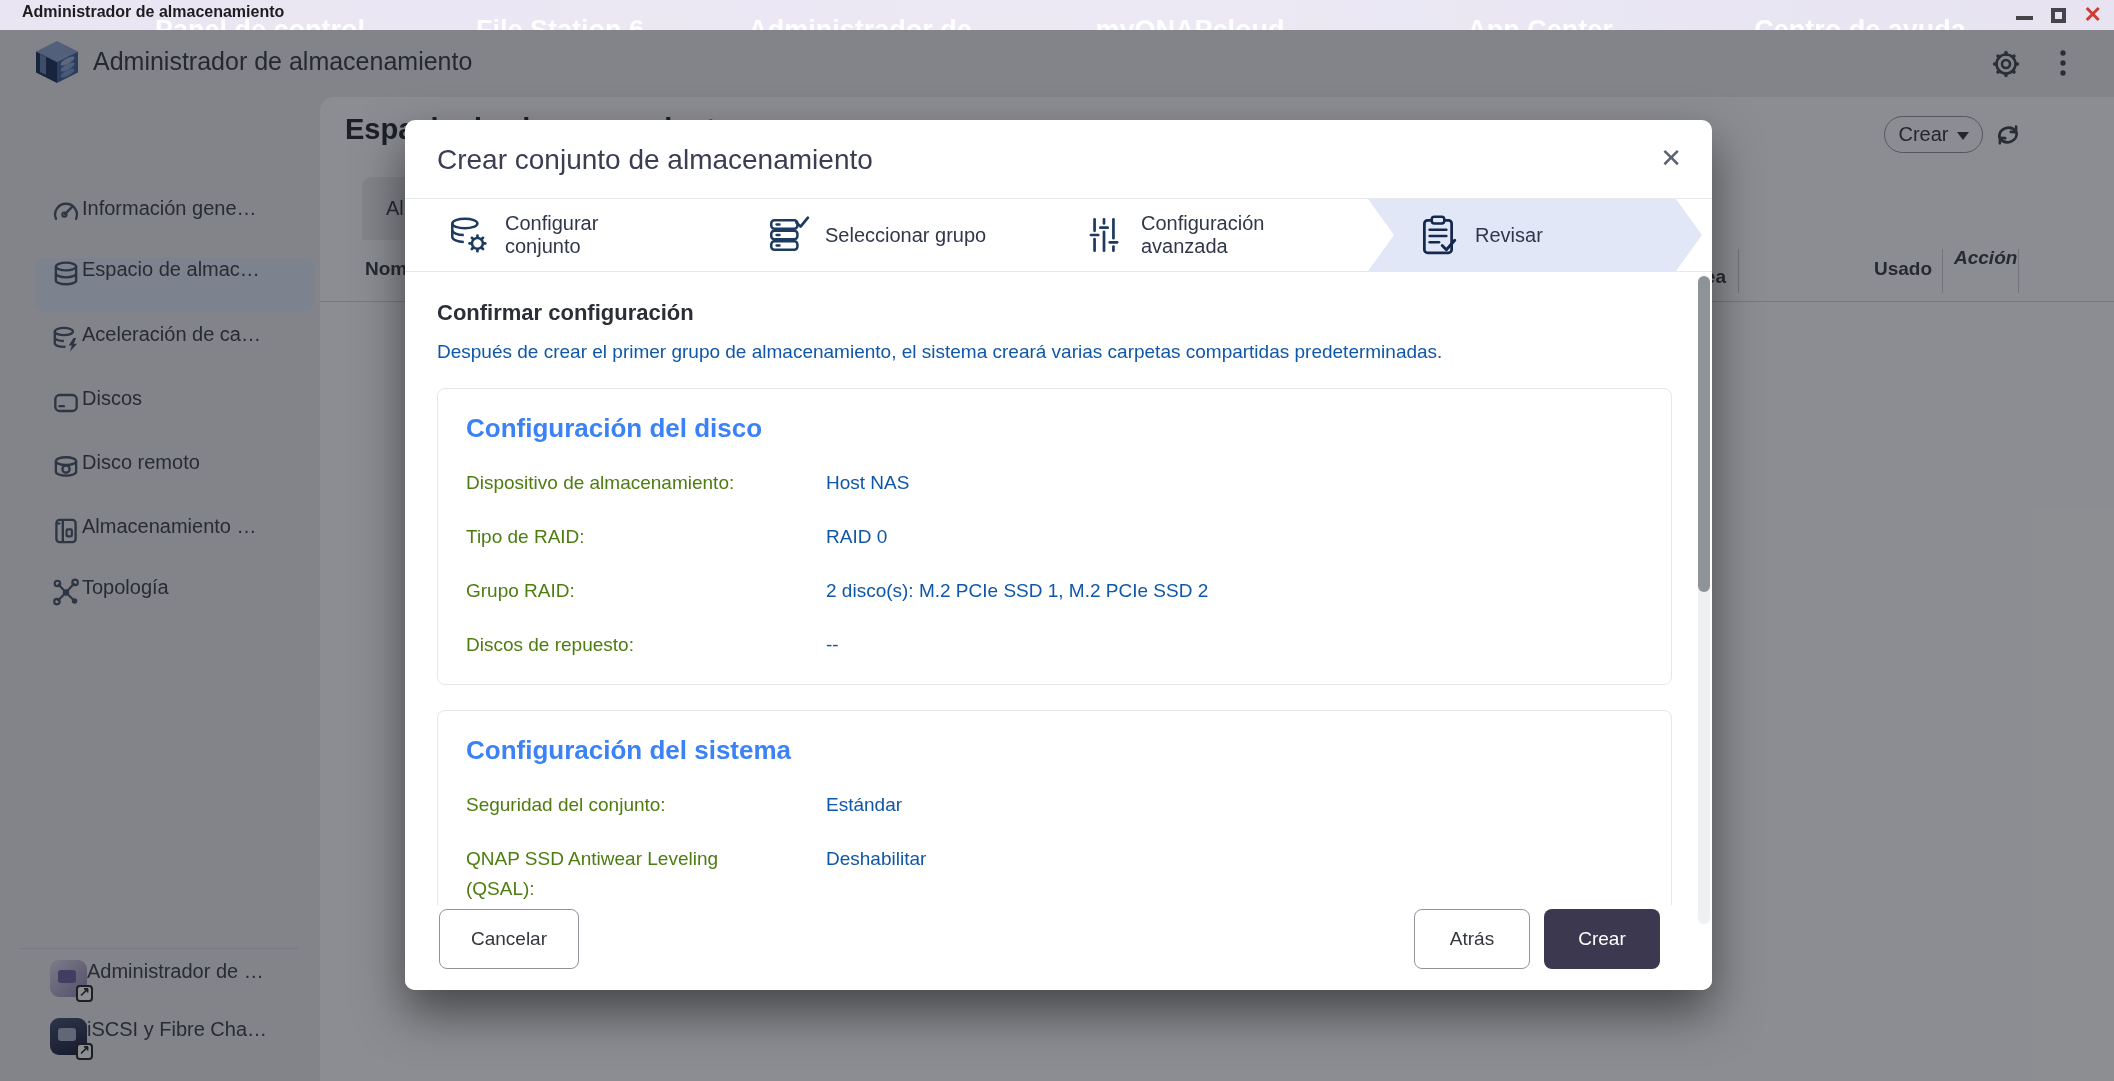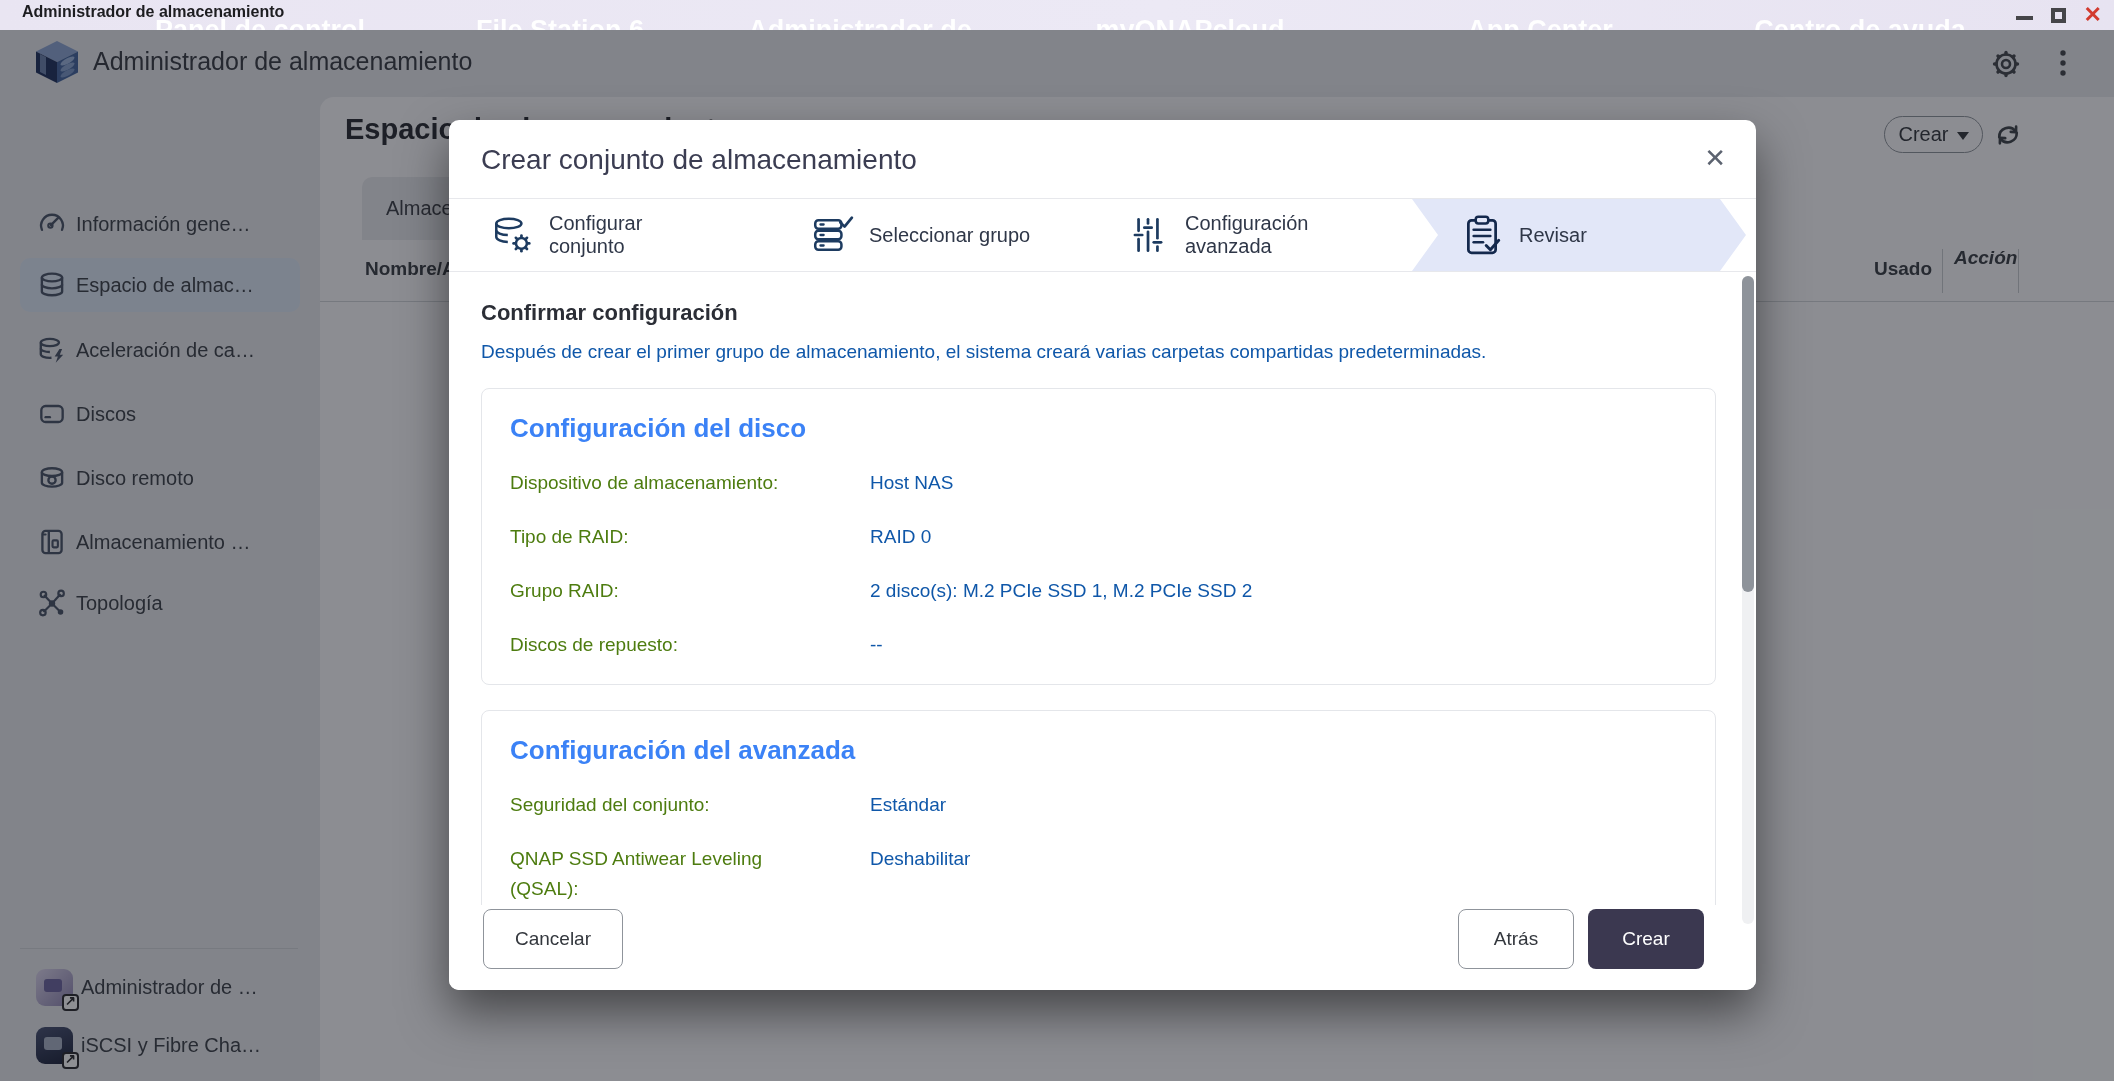--- a/index.html
+++ b/index.html
@@ -23,22 +23,22 @@
 
   
   .app { position:absolute; left:0; top:30px; width:2114px; height:1051px; background:#e9ebef; }
   .app-header { position:absolute; left:0; top:0; width:2114px; height:67px; }
   .app-title { position:absolute; left:93px; top:17px; font-size:25px; color:#3a3e45; }
   .hdr-gear { position:absolute; left:1990px; top:18px; }
   .hdr-kebab { position:absolute; left:2048px; top:17px; width:30px; height:32px; }
 
   
   .sidebar { position:absolute; left:0; top:67px; width:320px; bottom:0; }
-  .side-item { position:absolute; left:20px; width:280px; height:54px; border-radius:10px;
-               display:flex; align-items:center; gap:8px; padding-left:16px; }
+  .side-item { position:absolute; left:34px; width:280px; height:54px; border-radius:10px;
+               display:flex; gap:0; padding-left:16px; }
   .side-item.selected { background:#dde8f6; }
   .side-label { font-size:20px; color:#3e434a; white-space:nowrap; overflow:hidden; }
   .side-div { position:absolute; left:20px; top:851px; width:278px; height:1px; background:#d4d7db; }
   .appicon { width:37px; height:37px; border-radius:9px; position:relative; flex:0 0 37px; }
   .appicon.admin { background:linear-gradient(135deg,#d6d0e8 10%,#978fb9 90%); }
   .appicon.iscsi { background:linear-gradient(160deg,#4a5475 0%,#222941 90%); }
   .appicon .inner { position:absolute; left:8px; top:10px; width:18px; height:13px; border-radius:3px; }
   .appicon.admin .inner { background:#6f67a0; }
   .appicon.iscsi .inner { background:#aab3c6; }
   .badge { position:absolute; right:-6px; bottom:-5px; width:17px; height:17px; background:#fff;
@@ -65,21 +65,21 @@
           font-size:20px; color:#35393f; background:transparent; }
   .caret { width:0; height:0; border-left:6px solid transparent; border-right:6px solid transparent;
            border-top:8px solid #35393f; margin-top:2px; }
   .refresh { position:absolute; left:1672px; top:22px; }
 
   
   .dim { position:absolute; inset:0; background:rgba(14,18,26,0.47); z-index:40; }
 
   
   .modal { position:absolute; left:405px; top:120px; width:1307px; height:870px; background:#fff;
-           border-radius:10px; z-index:100; box-shadow:0 22px 48px rgba(0,0,0,.5);margin-left:44px; }
+           border-radius:10px; z-index:100; box-shadow:0 22px 48px rgba(0,0,0,.5); }
   .m-header { position:absolute; left:0; top:0; right:0; height:78px; }
   .m-title { position:absolute; left:32px; top:24px; font-size:28px; font-weight:500; color:#3b3d52; }
   .m-close { position:absolute; right:30px; top:24px; font-size:26px; color:#5c6370; line-height:28px; }
   .m-steps { position:absolute; left:0; top:78px; right:0; height:74px; border-top:1px solid #e7e8ec;
              border-bottom:1px solid #e7e8ec; }
   .step { position:absolute; top:0; height:72px; display:flex; align-items:center; gap:15px; }
   .step-text { font-size:20px; line-height:23px; color:#2f3748; }
   .sl:empty { display:none; }
   .step4 { position:absolute; left:963px; top:0; width:334px; height:72px; background:#e2e7f8;
            clip-path:polygon(26px 50%, 0 0, calc(100% - 26px) 0, 100% 50%, calc(100% - 26px) 100%, 0 100%);
@@ -388,21 +388,21 @@
             <span class="val">2 disco(s): M.2 PCIe SSD 1, M.2 PCIe SSD 2</span>
           </div>
           <div class="row">
             <span class="lbl">Discos de repuesto:</span>
             <span class="val">--</span>
           </div>
         </div>
       </div>
 
       <div class="card">
-        <div class="card-title">Configuración del avanzada</div>
+        <div class="card-title">Configuración del sistema</div>
         <div class="rows">
           <div class="row">
             <span class="lbl">Seguridad del conjunto:</span>
             <span class="val">Estándar</span>
           </div>
           <div class="row">
             <span class="lbl">QNAP SSD Antiwear Leveling (QSAL):</span>
             <span class="val">Deshabilitar</span>
           </div>
 

